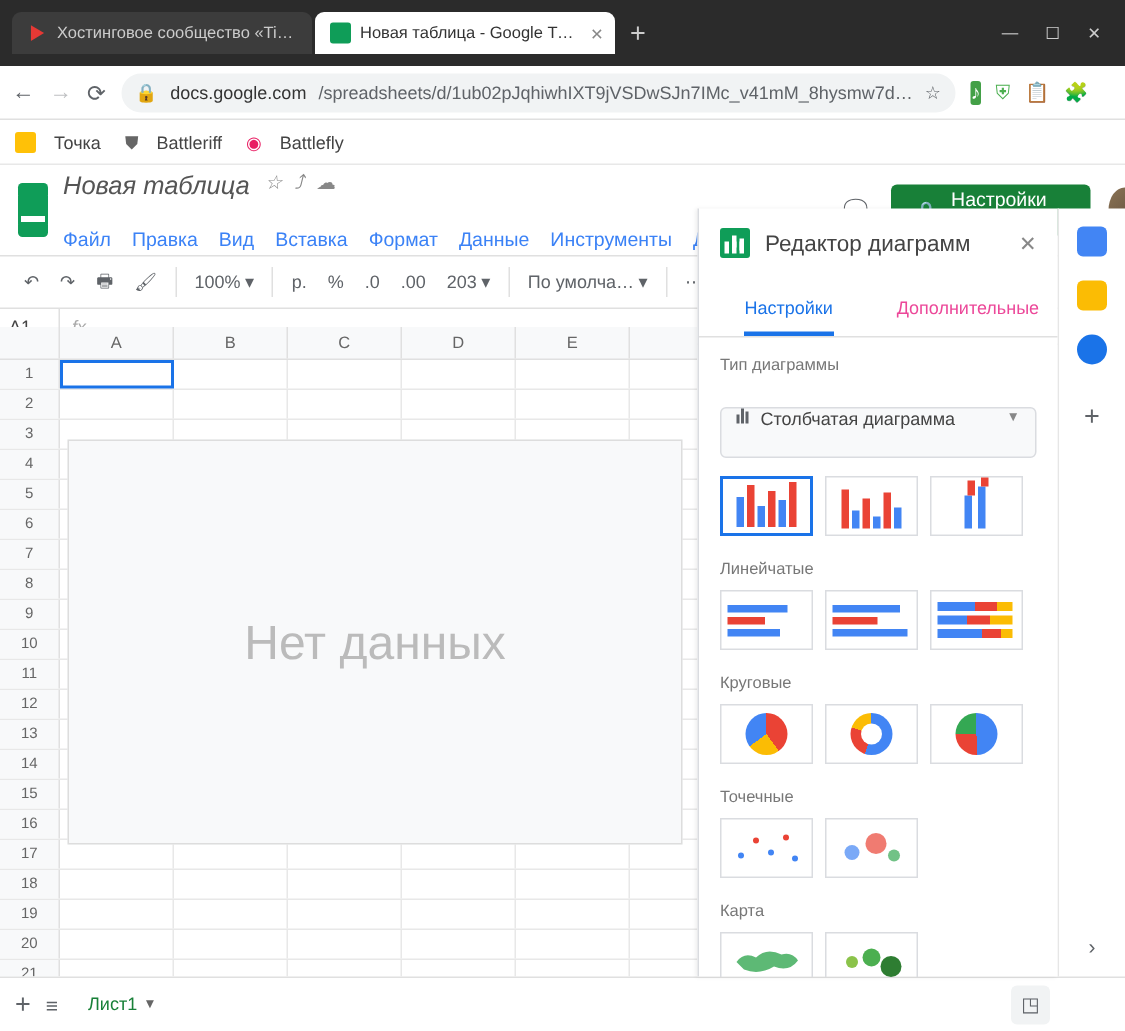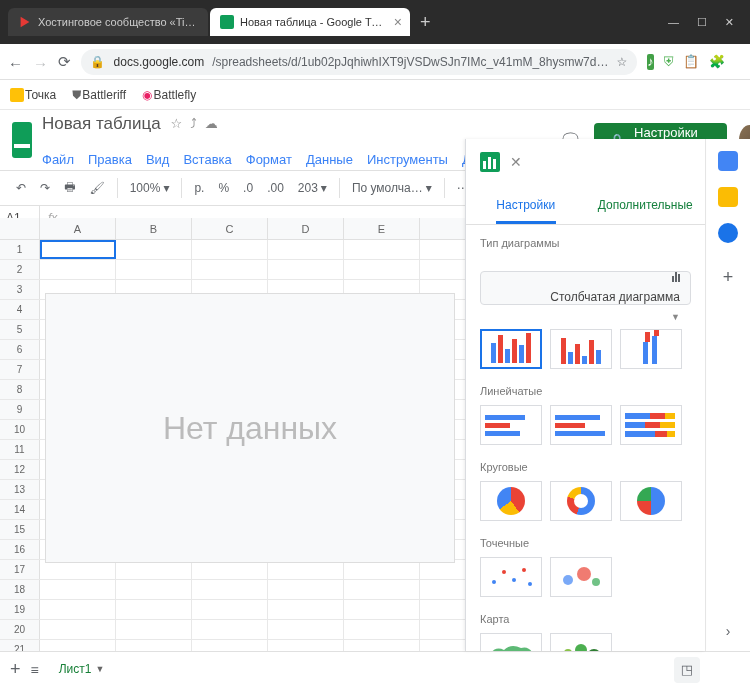--- a/index.html
+++ b/index.html
@@ -18,29 +18,29 @@
 
 .addrbar { height:36px; background:#fff; display:flex; align-items:center; padding:0 8px; border-bottom:1px solid #e0e0e0; gap:10px; }
 .nav-icon { color:#5f6368; font-size:15px; }
 .url-box { flex:1; height:26px; background:#f1f3f4; border-radius:13px; display:flex; align-items:center; padding:0 10px; gap:8px; font-size:12px; color:#5f6368; }
 .url-text { flex:1; overflow:hidden; white-space:nowrap; text-overflow:ellipsis; }
 .ext-icon { width:16px; height:16px; display:inline-flex; align-items:center; justify-content:center; font-size:13px; }
 .avatar { width:22px; height:22px; border-radius:50%; background:linear-gradient(135deg,#8b7355,#5a4a3a); }
 
 
 .bookmarks { height:30px; background:#fff; display:flex; align-items:center; padding:0 10px; gap:16px; font-size:12px; color:#444; border-bottom:1px solid #e8e8e8; }
-.bm-item { display:flex; align-items:center; gap:1px; }
+.bm-item { display:flex; align-items:center; gap:12px; }
 .bm-fav { width:14px; height:14px; }
 
 
 .docs-header { height:60px; background:#fff; display:flex; align-items:center; padding:0 12px; position:relative; }
 .sheets-logo { width:36px; height:36px; background:#0f9d58; border-radius:3px; display:flex; align-items:center; justify-content:center; margin-right:10px; }
 .sheets-logo::after { content:""; width:20px; height:20px; background:#fff; border-radius:1px; box-shadow:inset 0 0 0 2px #0f9d58, inset 0 6px 0 2px #0f9d58, inset 0 12px 0 2px #0f9d58; }
 .doc-meta { display:flex; flex-direction:column; }
-.doc-title-row { display:flex; align-items:center; gap:10px; font-size:17px; color:#555; margin-bottom:18px; }
+.doc-title-row { display:flex; align-items:flex-start; gap:10px; font-size:17px; color:#555; margin-bottom:18px;font-style:italic; }
 .doc-title-icons { display:flex; gap:8px; color:#888; font-size:13px; }
 .menubar { display:flex; gap:14px; font-size:13px; color:#3b82f6; }
 .header-right { margin-left:auto; display:flex; align-items:center; gap:12px; }
 .comment-icon { width:28px; height:28px; display:flex; align-items:center; justify-content:center; color:#5f6368; font-size:18px; }
 .share-btn { background:#188038; color:#fff; height:34px; padding:0 16px; border-radius:4px; display:flex; align-items:center; gap:8px; font-size:13px; font-weight:500; }
 .avatar2 { width:30px; height:30px; border-radius:50%; background:linear-gradient(135deg,#8b7355,#5a4a3a); }
 
 
 .toolbar { height:36px; border-top:1px solid #e0e0e0; border-bottom:1px solid #e0e0e0; display:flex; align-items:center; padding:0 10px; gap:2px; font-size:12px; color:#5f6368; }
 .tb-btn { padding:4px 6px; display:flex; align-items:center; gap:3px; }
@@ -66,26 +66,26 @@
 .chart-placeholder { position:absolute; left:45px; top:75px; width:410px; height:270px; background:#f8f9fa; display:flex; align-items:center; justify-content:center; font-size:32px; color:#bbb; border:1px solid #ddd; }
 
 
 .chart-editor { position:absolute; top:139px; right:45px; width:240px; bottom:36px; background:#fff; border-left:1px solid #dadce0; box-shadow:-1px 0 3px rgba(0,0,0,0.08); display:flex; flex-direction:column; z-index:5; }
 .ce-header { height:46px; display:flex; align-items:center; padding:0 14px; gap:10px; }
 .ce-logo { width:20px; height:20px; background:#0f9d58; border-radius:2px; position:relative; }
 .ce-logo::after { content:""; position:absolute; left:3px; bottom:3px; width:3px; height:8px; background:#fff; box-shadow:5px 0 0 #fff, 5px -4px 0 #fff, 10px 0 0 #fff, 10px -2px 0 #fff; }
 .ce-title { font-size:15px; color:#444; font-weight:500; flex:1; }
 .ce-close { color:#888; font-size:14px; }
 .ce-tabs { display:flex; height:40px; border-bottom:1px solid #e0e0e0; }
-.ce-tab { flex:1; text-align:center; line-height:40px; font-size:12px; color:#15803d; position:relative; }
+.ce-tab { flex:1; text-align:center; line-height:40px; font-size:12px; color:#ec4899; position:relative; }
 .ce-tab.active { color:#1a73e8; font-weight:500; }
 .ce-tab.active::after { content:""; position:absolute; bottom:0; left:25%; right:25%; height:3px; background:#1a73e8; }
 .ce-body { padding:12px 14px; overflow-y:auto; flex:1; }
 .ce-label { font-size:11px; color:#777; margin-bottom:22px; }
-.ce-select { height:34px; border:1px solid #dadce0; border-radius:4px; background:#f8f9fa; display:flex; align-items:flex-end; padding:0 10px; font-size:12px; color:#444; gap:8px; margin-bottom:24px;flex-direction:column; }
+.ce-select { height:34px; border:1px solid #dadce0; border-radius:4px; background:#f8f9fa; display:flex; align-items:flex-start; padding:0 10px; font-size:12px; color:#444; gap:8px; margin-bottom:12px; }
 .ce-select .arrow { margin-left:auto; color:#888; font-size:9px; }
 .chart-grid { display:flex; gap:8px; flex-wrap:wrap; margin-bottom:16px; }
 .chart-thumb { width:62px; height:40px; border:1px solid #dadce0; display:flex; align-items:flex-end; justify-content:center; gap:2px; padding:4px; position:relative; overflow:hidden; }
 .chart-thumb.sel { border:2px solid #1a73e8; }
 .bar { width:5px; background:#4285f4; }
 .bar.r { background:#ea4335; }
 .ce-section-title { font-size:11px; color:#777; margin:4px 0 8px; }
 
 
 .right-rail { position:absolute; top:139px; right:0; width:45px; bottom:36px; background:#fff; border-left:1px solid #e8e8e8; display:flex; flex-direction:column; align-items:center; padding-top:12px; gap:16px; }
@@ -400,20 +400,21 @@
       </div>
     </div>
   <div class="chart-placeholder">
     <span>Нет данных</span>
   </div>
 </div>
 
 <div class="chart-editor">
   <div class="ce-header">
     <div class="ce-logo"></div>
+    <span class="ce-title">Редактор диаграмм</span>
     <span class="ce-close">✕</span>
   </div>
   <div class="ce-tabs">
     <div class="ce-tab active">Настройки</div>
     <div class="ce-tab">Дополнительные</div>
   </div>
   <div class="ce-body">
     <div class="ce-label">Тип диаграммы</div>
     <div class="ce-select">
       <span class="mini-bars">

